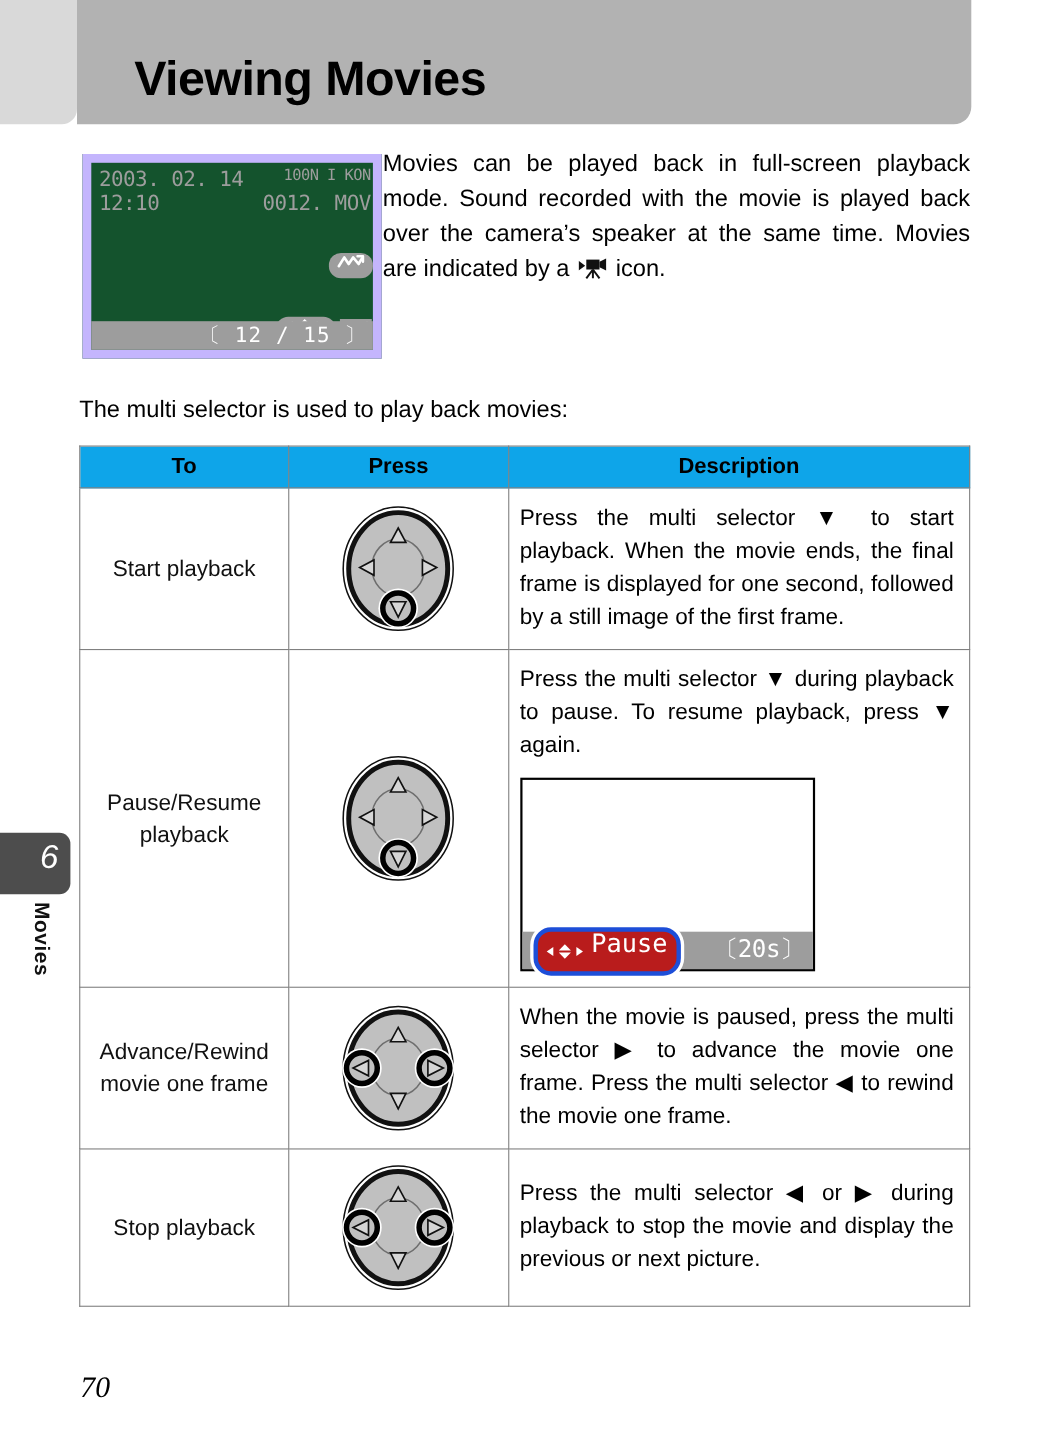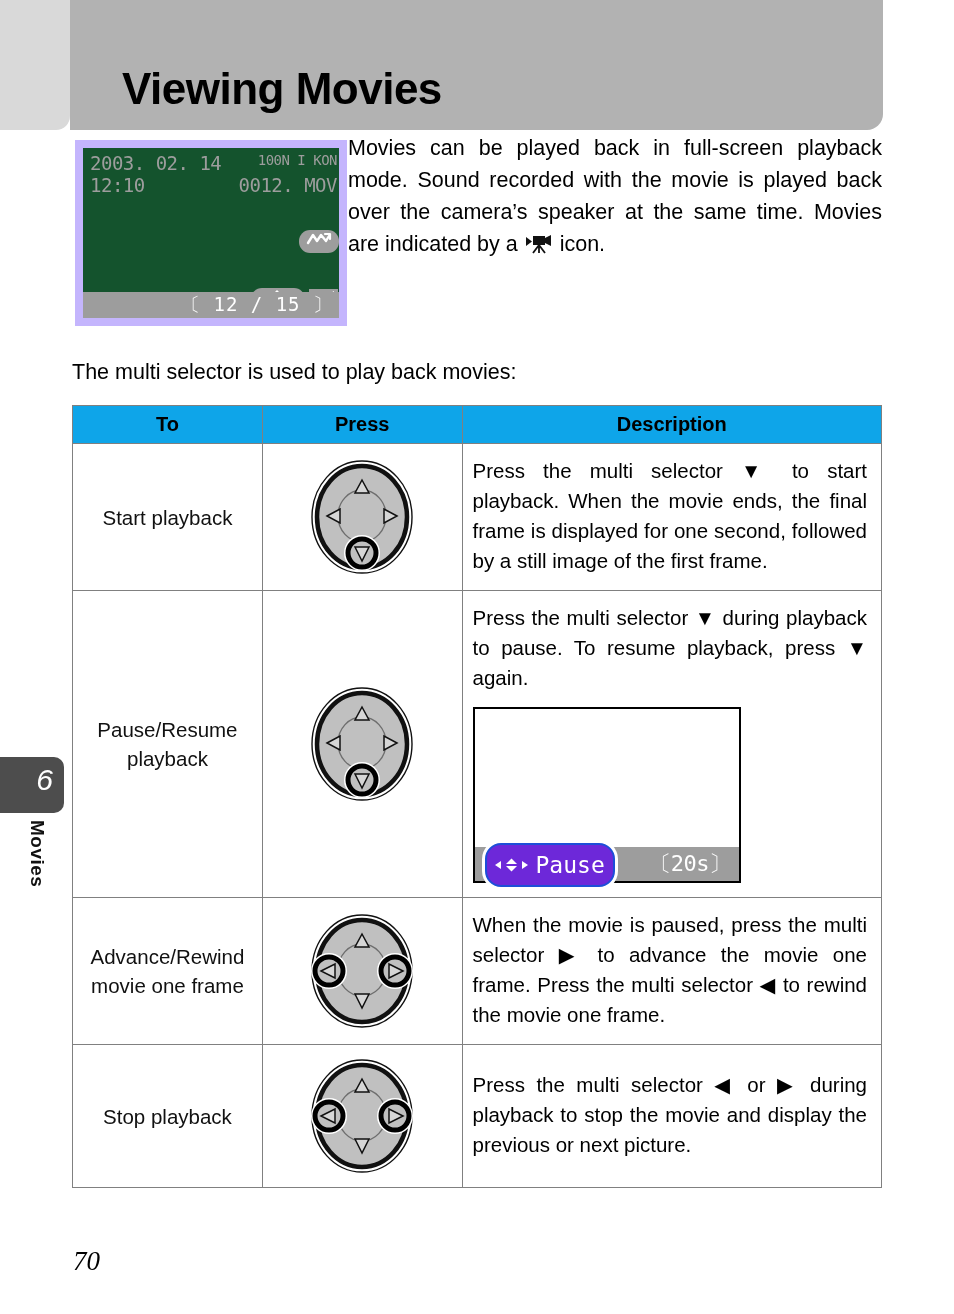--- a/index.html
+++ b/index.html
@@ -8,21 +8,21 @@
     width: 954px;
     height: 1314px;
     background: #ffffff;
     font-family: "Liberation Sans", sans-serif;
     color: #000;
     position: relative;
     overflow: hidden;
   }
 
   
-  .header-zone { position: absolute; left: 0; top: 0; width: 954px; height: 113px; margin-top: 17px; }
+  .header-zone { position: absolute; left: 0; top: 0; width: 954px; height: 113px; }
   .tab-strip-left {
     position: absolute; left: 0; top: -20px; width: 70px; height: 133px;
     background: #d9d9d9;
     border-bottom-left-radius: 0; border-bottom-right-radius: 14px;
   }
   .header-bar {
     position: absolute; left: 70px; top: -20px; width: 813px; height: 133px;
     background: #b2b2b2;
     border-bottom-right-radius: 16px;
   }
@@ -132,23 +132,23 @@
   .lcd-pause {
     margin-top: 14px; width: 268px; height: 176px;
     border: 2.5px solid #000; background: #fff; position: relative;
   }
   .lcd-pause-bar {
     position: absolute; left: 0; right: 0; bottom: 0; height: 34px;
     background: #9d9d9d; display: flex; align-items: center;
   }
   .pause-highlight {
     position: absolute; left: 10px; bottom: -6px;
-    border: 2px solid #1d4ed8; background: #6d28d9;
+    border: 4px solid #1d4ed8; background: #b91c1c;
     border-radius: 16px; height: 44px;
-    display: flex; align-items: center; padding: 0 8px 0 6px;
+    display: flex; padding: 0 8px 0 6px;
     box-shadow: 0 0 0 3px #fff;
   }
   .pause-arrows { color: #fff; font-size: 15px; letter-spacing: -2px; line-height: 1; display:flex; align-items:center;}
   .pause-word {
     color: #fff; font-family: "DejaVu Sans Mono", monospace;
     font-size: 23px; margin-left: 3px; line-height: 1;
   }
   .pause-time {
     position: absolute; right: 8px; color: #fff;
     font-family: "DejaVu Sans Mono", monospace; font-size: 22px; letter-spacing: -0.5px;

